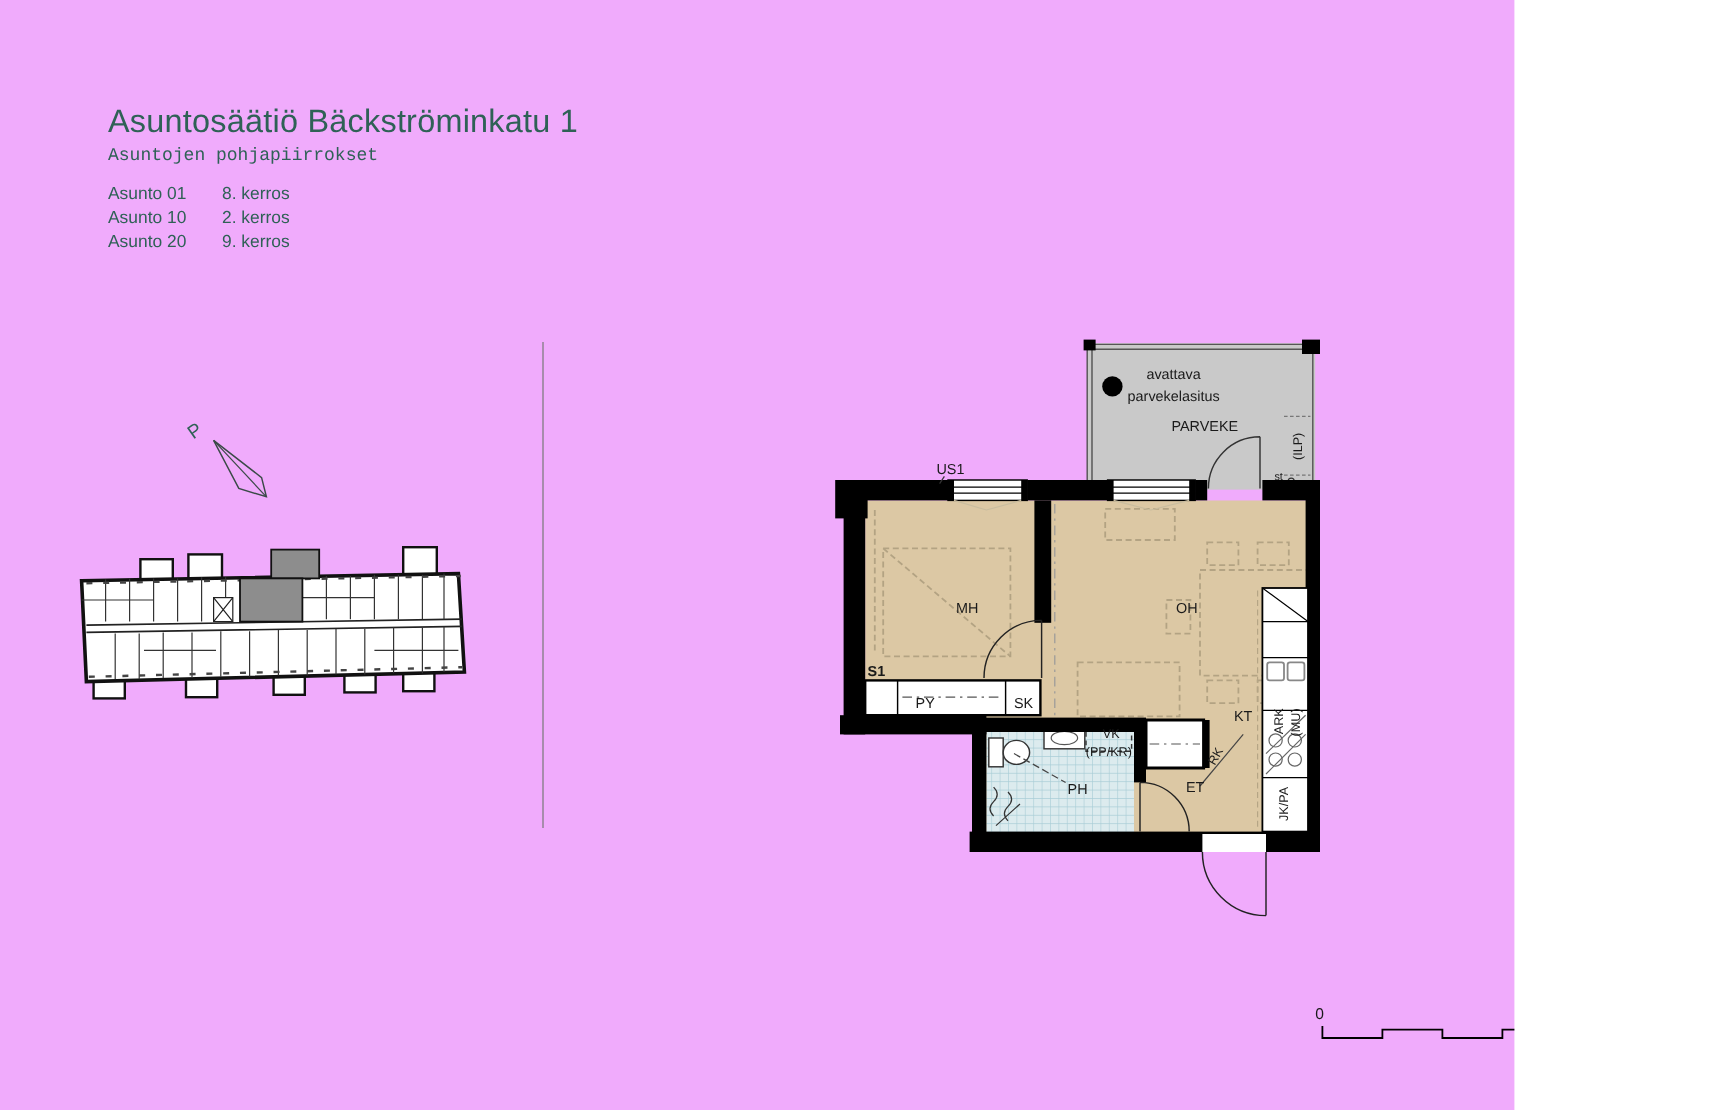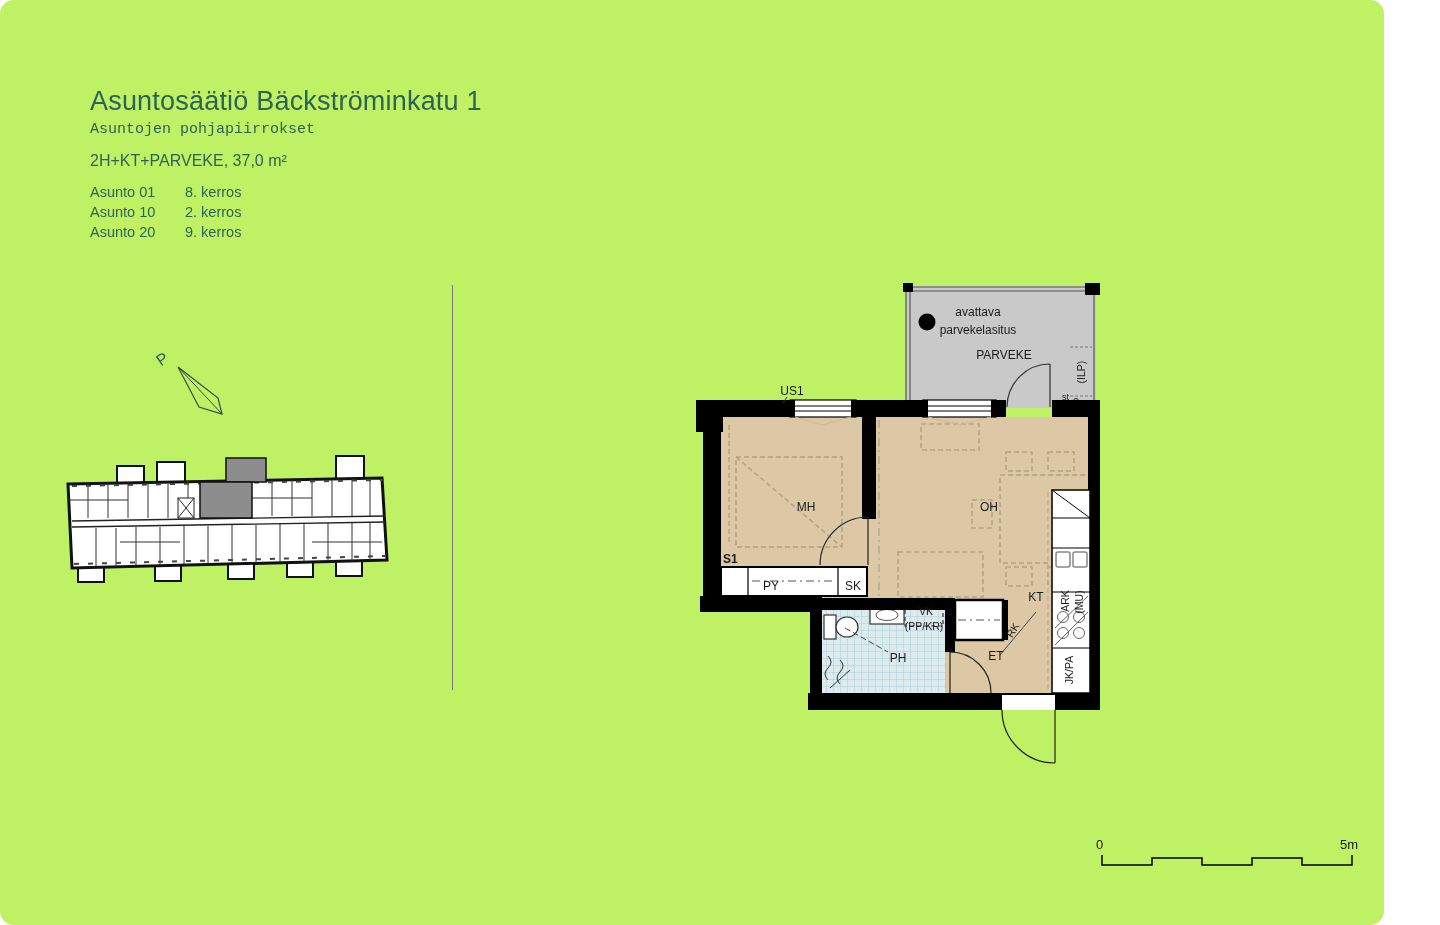--- a/index.html
+++ b/index.html
@@ -1,17 +1,17 @@
 <!DOCTYPE html>
 <html style="--accent: #2f6156; --floor: #dcc8a4; --balcony: #c9c9c9; --tile: #dcebee; --tilegrid: #a8cdd6; --wall: #000000; --highlight: #8d8d8d; --furniture: #b3a383;"><head>
 <meta charset="utf-8">
 <style>
   html,body{margin:0;padding:0;background:#fff;}
-  .canvas{position:relative;width:1384px;height:925px;background:#bef264;overflow:hidden;
-          font-family:"Liberation Sans", sans-serif;border-radius:14px;}
+  .canvas{position:relative;width:1262px;height:925px;background:#f0abfc;overflow:hidden;
+          font-family:"Liberation Sans", sans-serif;}
   .hdr{position:absolute;left:90px;top:86px;color:var(--accent);}
   .hdr h1{font-size:27px;font-weight:400;margin:0 0 4px 0;letter-spacing:.2px;}
   .hdr .sub{font-size:15px;margin:0 0 14px 0;font-family:Liberation Mono, monospace;}
   .hdr .type{font-size:16px;margin:0 0 12px 0;}
   .unit-row{font-size:14.5px;line-height:20px;display:flex;}
   .unit-row .u-name{display:inline-block;width:95px;}
   .divider{position:absolute;left:452px;top:285px;width:1px;height:405px;background:#777;}
   svg text{font-family:"Liberation Sans", sans-serif;fill:#1a1a1a;}
   .lbl{font-size:12px;}
   .lbl-sm{font-size:10.5px;}
@@ -19,21 +19,20 @@
   .lbl-bold{font-weight:700;font-size:12px;}
 </style>
 </head>
 <body>
 
 <div class="canvas">
 
   <div class="hdr">
     <h1>Asuntosäätiö Bäckströminkatu 1</h1>
     <div class="sub">Asuntojen pohjapiirrokset</div>
-    <div class="type">2H+KT+PARVEKE, 37,0 m²</div>
     <div>
       <div class="unit-row">
         <span class="u-name">Asunto 01</span>
         <span>8. kerros</span>
       </div>
       <div class="unit-row">
         <span class="u-name">Asunto 10</span>
         <span>2. kerros</span>
       </div>
       <div class="unit-row">

